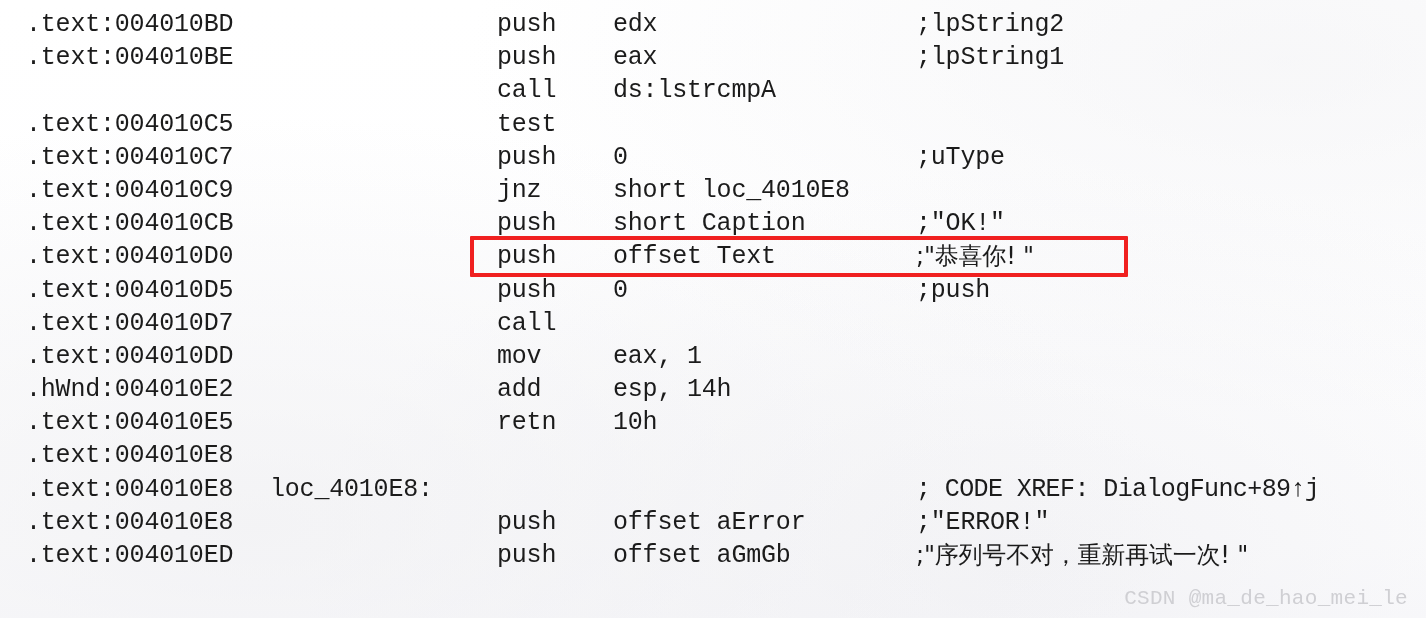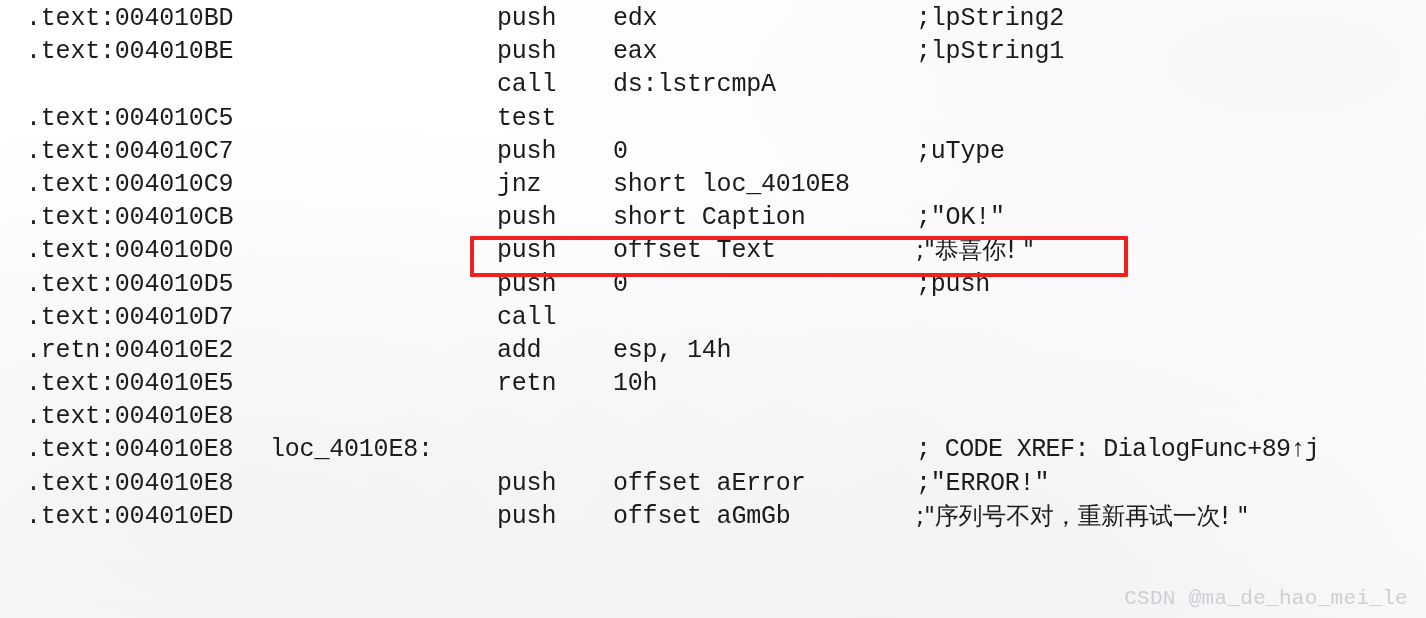--- a/index.html
+++ b/index.html
@@ -29,21 +29,21 @@
       linear-gradient(180deg, #ffffff 0%, #fdfdfe 88%, #fbfbfd 100%);
     pointer-events: none;
   }
 
   #listing {
     position: absolute;
     left: 0;
     top: 0;
     width: 1426px;
     height: 590px;
-    padding-top: 2px;
+    padding-top: 8px;
   }
 
   .code-line {
     position: relative;
     height: 33.2px;
     line-height: 33.2px;
     white-space: nowrap;
     color: #1b1b1b;
     font-size: 25px;
     letter-spacing: -0.2px;
@@ -162,21 +162,26 @@
       <span class="col-addr">.text:004010D5</span>
       <span class="col-mnem">push</span>
       <span class="col-ops">0</span>
       <span class="col-cmt">;push</span>
     </div>
     <div class="code-line">
       <span class="col-addr">.text:004010D7</span>
       <span class="col-mnem">call</span>
     </div>
     <div class="code-line">
-      <span class="col-addr">.retn:004010E2</span>
+      <span class="col-addr">.text:004010DD</span>
+      <span class="col-mnem">mov</span>
+      <span class="col-ops">eax, 1</span>
+    </div>
+    <div class="code-line">
+      <span class="col-addr">.hWnd:004010E2</span>
       <span class="col-mnem">add</span>
       <span class="col-ops">esp, 14h</span>
     </div>
     <div class="code-line">
       <span class="col-addr">.text:004010E5</span>
       <span class="col-mnem">retn</span>
       <span class="col-ops">10h</span>
     </div>
     <div class="code-line">
       <span class="col-addr">.text:004010E8</span>

